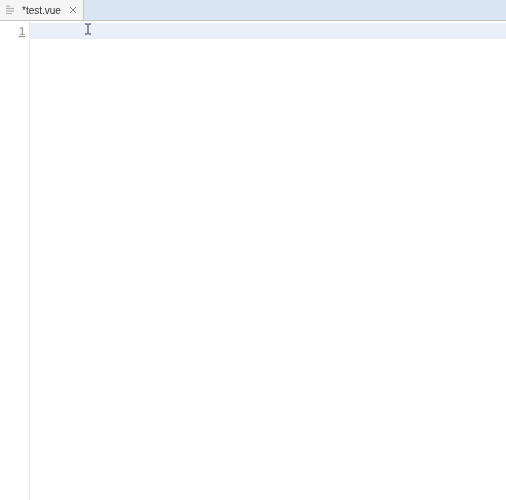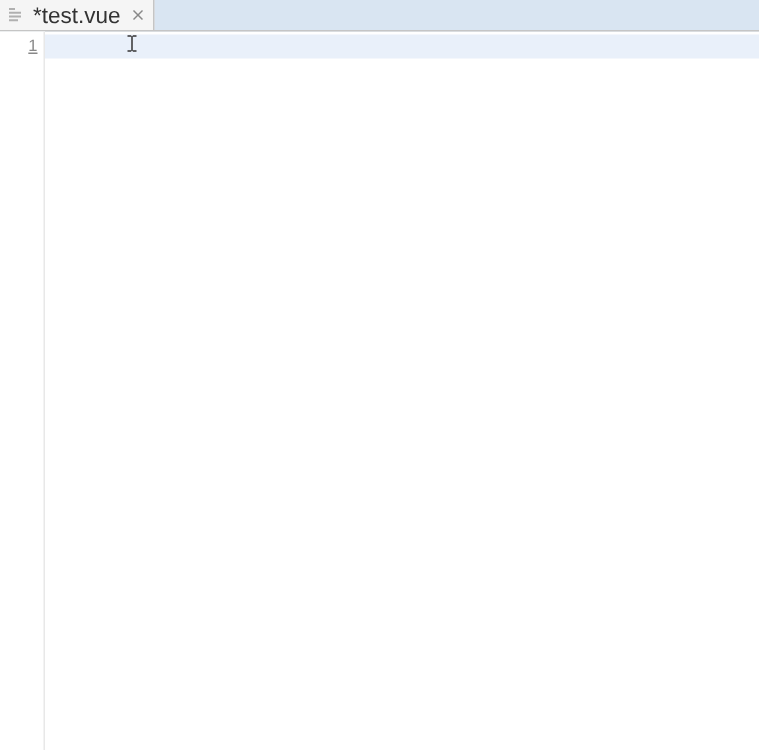--- a/index.html
+++ b/index.html
@@ -37,21 +37,21 @@
       display: flex;
       align-items: center;
       justify-content: center;
     }
     .file-icon svg {
       width: 14px;
       height: 14px;
     }
     .tab-label {
       color: #333;
-      font-size: 15px;
+      font-size: 10px;
       white-space: nowrap;
     }
     .close-icon {
       width: 12px;
       height: 12px;
       display: flex;
       align-items: center;
       justify-content: center;
       cursor: pointer;
       margin-left: 2px;

